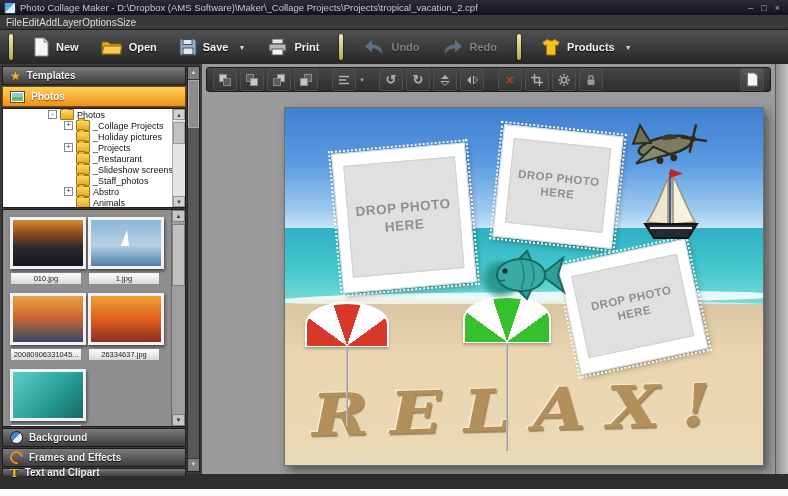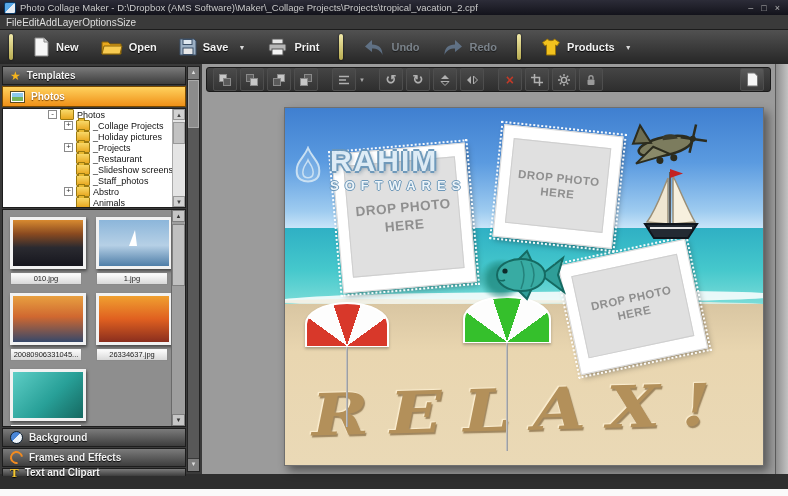--- a/index.html
+++ b/index.html
@@ -65,21 +65,21 @@
   .ficon::before{content:"";position:absolute;top:-3px;left:1px;width:5px;height:2px;
     background:#e8b830;border:1px solid #9a7a10;border-bottom:none;border-radius:1px 1px 0 0;}
   .tlabel{font-size:9px;color:#111;white-space:nowrap;}
   .tree-scroll{position:absolute;right:0;top:0;width:12px;height:98px;background:#e4e4e4;border-left:1px solid #aaa;}
   .tree-scroll .ar{height:11px;background:#d2d2d2;border:1px solid #999;font-size:6px;color:#444;text-align:center;line-height:10px;box-sizing:border-box;}
   .tree-scroll .ar.dn{position:absolute;bottom:0;left:0;right:0;}
   .tree-scroll .th{position:absolute;top:13px;left:0;right:0;height:22px;background:#c2c2c2;border:1px solid #999;box-sizing:border-box;}
 
   .thumbbox{position:absolute;left:2px;top:145px;width:184px;height:218px;background:#8e8e8e;
     border:1px solid #1d1d1d;box-sizing:border-box;overflow:hidden;}
-  .thumbgrid{display:grid;grid-template-columns:76px 76px;gap:8px 10px;padding:7px 0 0 7px;}
+  .thumbgrid{display:grid;grid-template-columns:76px 76px;gap:8px 2px;padding:7px 0 0 7px;}
   .thumb{cursor:pointer;}
   .timg{width:70px;height:46px;border:3px solid #f2f2f2;box-shadow:1px 2px 3px rgba(0,0,0,.5);position:relative;overflow:hidden;}
   .tname{margin-top:3px;width:72px;box-sizing:border-box;background:linear-gradient(#fff,#d8d8d8);
     border:1px solid #8a8a8a;font-size:7.5px;color:#222;text-align:center;padding:1px 2px;
     white-space:nowrap;overflow:hidden;text-overflow:ellipsis;}
   .t1{background:linear-gradient(#d8financial8a30,#8a4a20 30%,#2a2a30 60%,#16161e);}
   .t1{background:linear-gradient(#d88a30,#8a4a20 30%,#2a2a30 60%,#16161e);}
   .t2{background:linear-gradient(#8cb6da 0%,#b6d0e6 55%,#4f7ea8);}
   .sail{position:absolute;left:30px;top:10px;width:0;height:0;border-left:6px solid transparent;border-right:2px solid transparent;border-bottom:16px solid #fff;}
   .t3{background:linear-gradient(#6a5a8a,#c07848 45%,#2e3646);}
@@ -475,30 +475,20 @@
         </div>
       </div>
 
       <div class="canvas">
         <div class="sky"></div>
         <div class="sea"></div>
         <div class="foam"></div>
         <div class="foam2"></div>
         <div class="beach"></div>
 
-        <div class="wm">
-          <svg width="34" height="46" viewBox="0 0 34 46">
-            <path d="M17 2 C21 12 30 16 28 28 C26.5 38 7.5 38 6 28 C4 16 13 12 17 2 Z" fill="rgba(190,220,240,.25)" stroke="#cfe4f4" stroke-width="2"></path>
-            <path d="M17 14 C19 19 23 21 22 28 C21 33 13 33 12 28 C11 21 15 19 17 14 Z" fill="none" stroke="#cfe4f4" stroke-width="1.5"></path>
-          </svg>
-          <div>
-            <div class="wm-l1">RAHIM</div>
-            <div class="wm-l2">SOFTWARES</div>
-          </div>
-        </div>
 
         <div class="stamp s1">
           <div class="stamp-in">DROP PHOTO HERE</div>
         </div>
         <div class="stamp s2">
           <div class="stamp-in">DROP PHOTO HERE</div>
         </div>
         <div class="stamp s3">
           <div class="stamp-in">DROP PHOTO HERE</div>
         </div>

